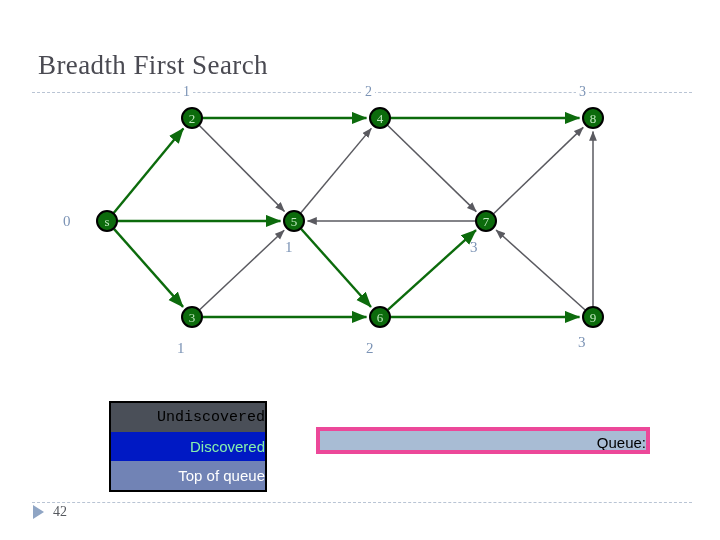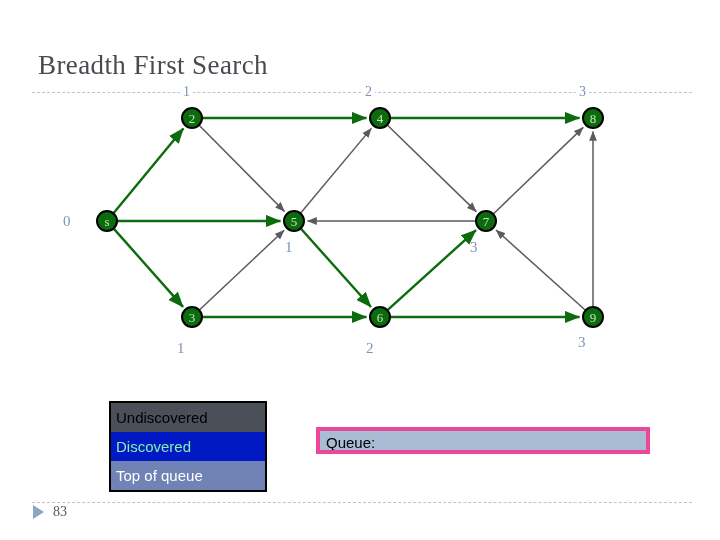--- a/index.html
+++ b/index.html
@@ -7,20 +7,21 @@
     padding: 0;
     background: #ffffff;
   }
   #slide {
     position: relative;
     width: 720px;
     height: 540px;
     background: #ffffff;
     overflow: hidden;
     font-family: "Liberation Sans", sans-serif;
+    text-align: right;
   }
 
   
   #title {
     position: absolute;
     left: 38px;
     top: 50px;
     font-family: "Liberation Serif", serif;
     font-size: 27px;
     color: #4a4a52;
@@ -193,26 +194,26 @@
   <div id="dist-labels">
       <div class="dist-label" style="left: 63px; top: 214px;">0</div>
       <div class="dist-label" style="left: 285px; top: 240px;">1</div>
       <div class="dist-label" style="left: 470px; top: 240px;">3</div>
       <div class="dist-label" style="left: 177px; top: 341px;">1</div>
       <div class="dist-label" style="left: 366px; top: 341px;">2</div>
       <div class="dist-label" style="left: 578px; top: 335px;">3</div>
     </div>
 
   <div id="legend">
-      <div class="legend-row" style="background: rgb(74, 79, 88); color: rgb(0, 0, 0);">Undiscovered</div>
+      <div class="legend-row" style="background: rgb(74, 79, 88); color: rgb(0, 0, 0); font-family: Liberation Mono, monospace;">Undiscovered</div>
       <div class="legend-row" style="background: rgb(0, 25, 196); color: #86efac;">Discovered</div>
       <div class="legend-row" style="background: rgb(113, 131, 181); color: #ffffff;">Top of queue</div>
     </div>
 
   <div id="queue-box" style="background: rgb(168, 188, 212);">
     <span>Queue:</span><span></span>
   </div>
 
   <div class="dash-line" id="dash-bottom"></div>
   <div id="footer-tri"></div>
-  <div id="page-num">83</div>
+  <div id="page-num">42</div>
 
 </div>
 
 </body></html>

